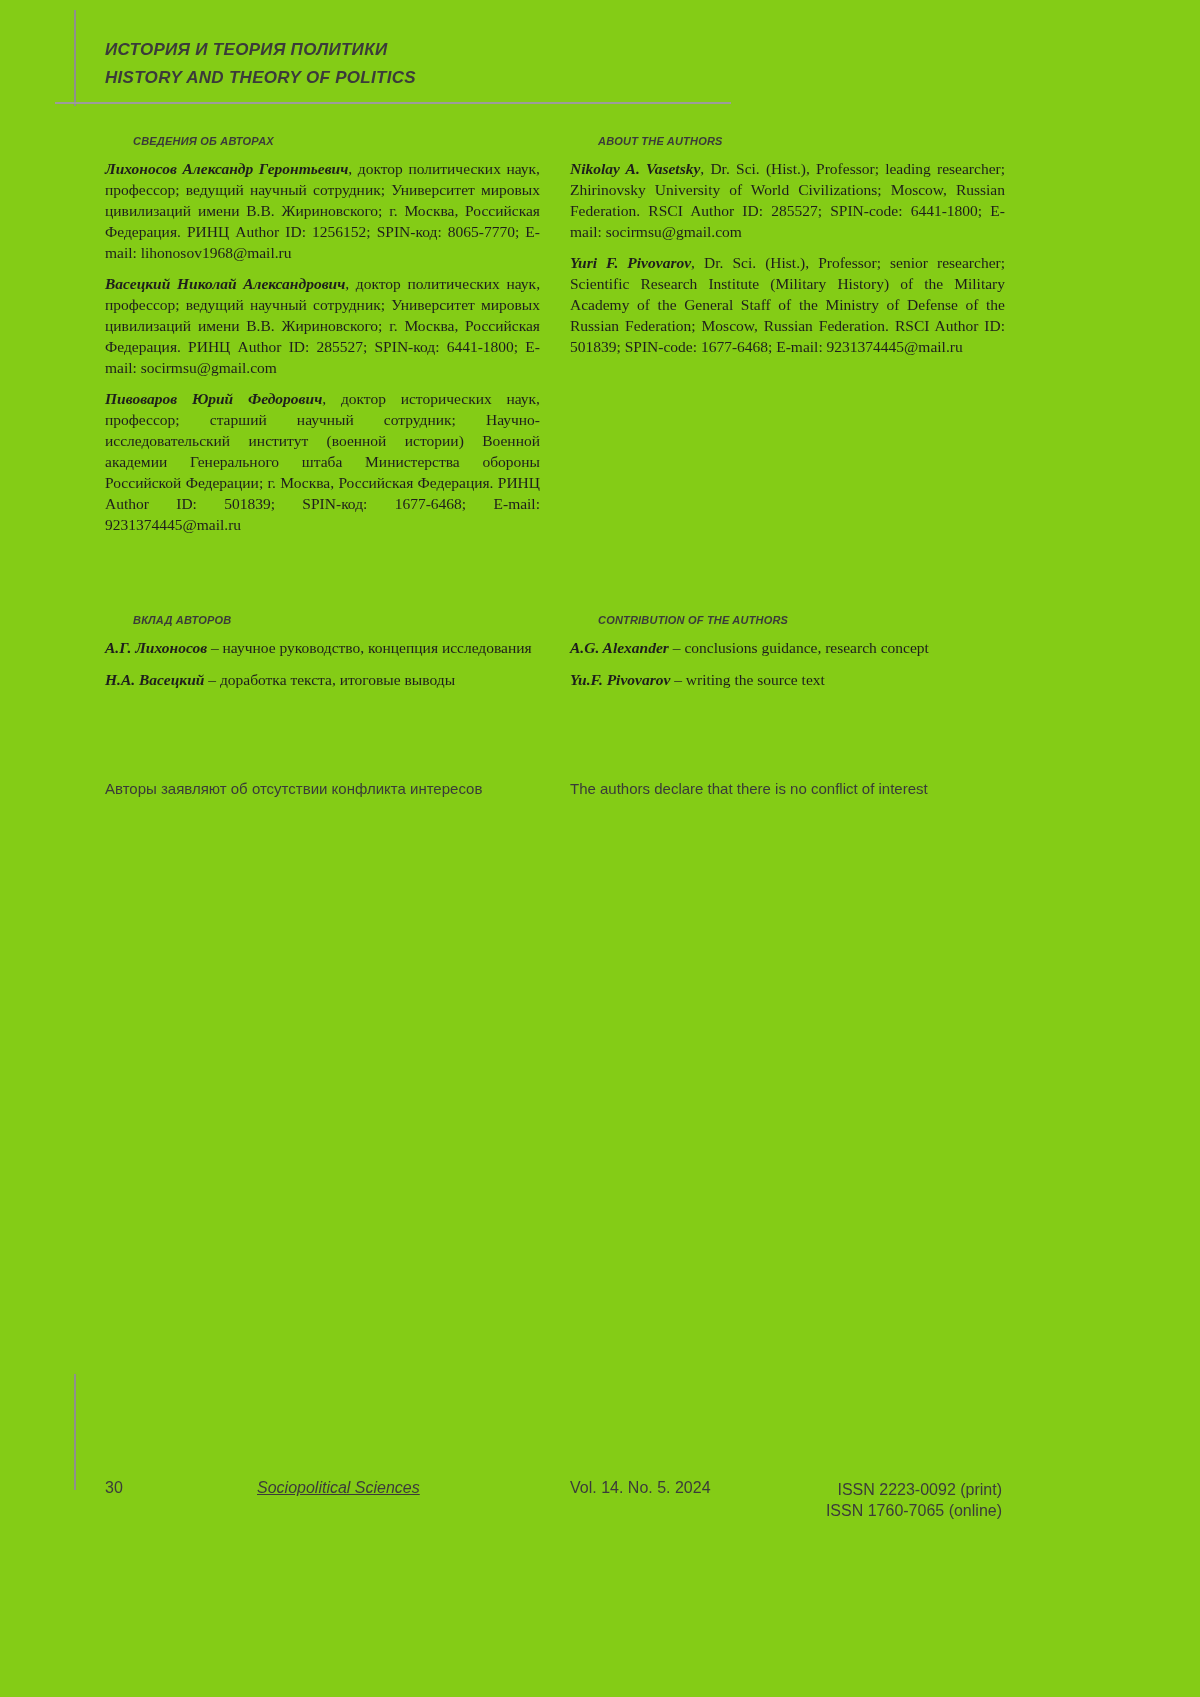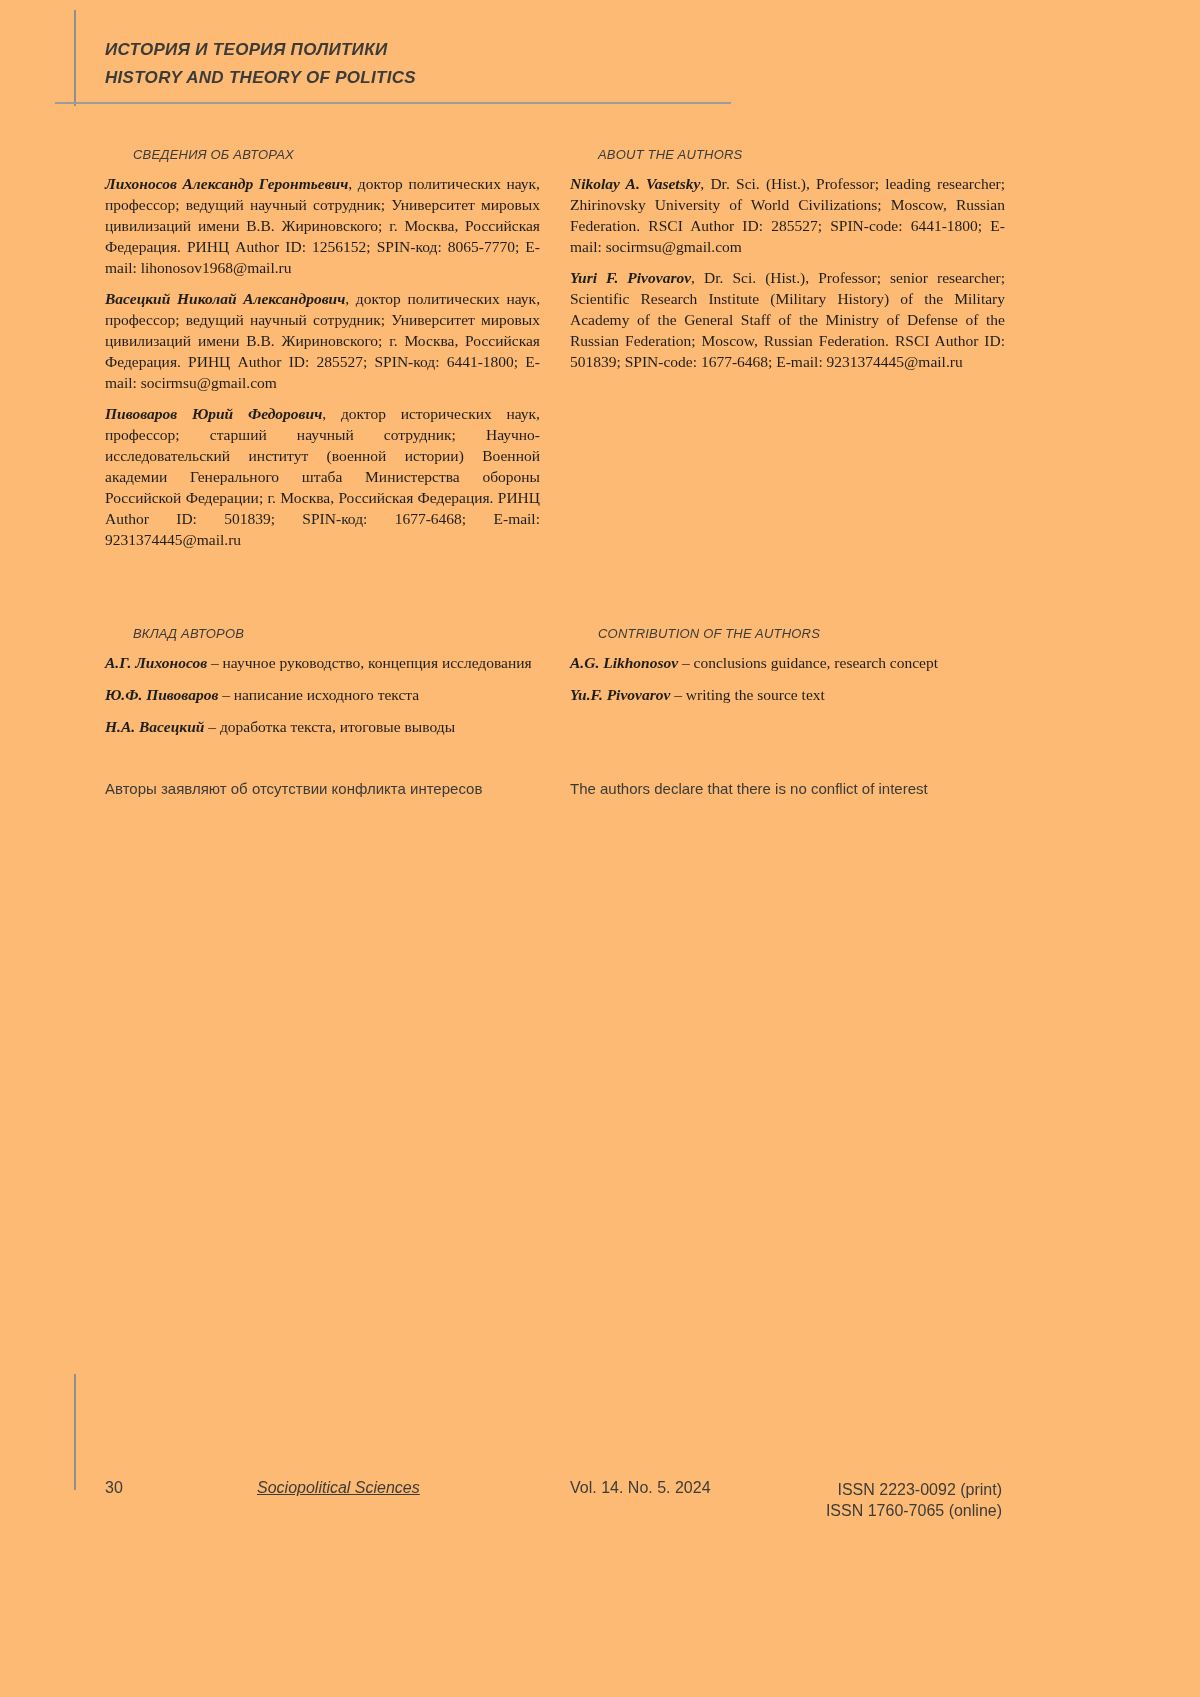--- a/index.html
+++ b/index.html
@@ -2,21 +2,21 @@
 <html><head>
 <meta charset="utf-8">
 <style>
   * { margin:0; padding:0; box-sizing:border-box; }
   html, body { background:#ffffff; }
   body {
     width:1200px; height:1697px; position:relative; overflow:hidden;
     font-family:"Liberation Serif", serif;
     color:#1e1e1c;
   }
-  .page { position:absolute; inset:0; background:#fdba74; }
+  .page { position:absolute; inset:0; background:#84cc16; }
 
   
   .rule-v { position:absolute; left:74px; width:2px; background:#8f8f8e; }
   .rule-v.top { top:10px; height:96px; }
   .rule-v.bottom { top:1374px; height:116px; }
   .rule-h { position:absolute; left:55px; top:102px; width:676px; height:2px; background:#9c9c9b; }
 
   
   .running-head { position:absolute; left:105px; top:40px; }
   .running-head .line {
@@ -30,23 +30,23 @@
   .content { position:absolute; left:105px; top:131px; width:900px; }
   .grid {
     display:grid;
     grid-template-columns:435px 435px;
     column-gap:30px;
     grid-template-rows:479px 170px auto;
     align-items:start;
   }
   .sec-heading {
     font-family:"Liberation Sans", sans-serif;
-    font-style:italic; font-weight:normal;
-    font-size:13px; color:#3b3b3a; letter-spacing:.2px;
-    margin:16px 0 11px 28px;
+    font-style:italic; font-weight:bold;
+    font-size:11px; color:#3b3b3a; letter-spacing:.2px;
+    margin:4px 0 11px 28px;
   }
   .bio {
     font-size:15.5px; line-height:21px;
     text-align:justify; margin-bottom:10px;
   }
   .nm { font-weight:bold; font-style:italic; }
   .contrib-item {
     font-size:15.5px; line-height:21px;
     text-align:justify; margin-bottom:11px;
   }
@@ -91,27 +91,26 @@
 
       <section>
         <h3 class="sec-heading">ABOUT THE AUTHORS</h3>
         <p class="bio"><span class="nm">Nikolay A. Vasetsky</span><span>, Dr. Sci. (Hist.), Professor; leading researcher; Zhirinovsky University of World Civilizations; Moscow, Russian Federation. RSCI Author ID: 285527; SPIN-code: 6441-1800; E-mail: socirmsu@gmail.com</span></p>
         <p class="bio"><span class="nm">Yuri F. Pivovarov</span><span>, Dr. Sci. (Hist.), Professor; senior researcher; Scientific Research Institute (Military History) of the Military Academy of the General Staff of the Ministry of Defense of the Russian Federation; Moscow, Russian Federation. RSCI Author ID: 501839; SPIN-code: 1677-6468; E-mail: 9231374445@mail.ru</span></p>
       </section>
 
       <section>
         <h3 class="sec-heading">ВКЛАД АВТОРОВ</h3>
         <p class="contrib-item"><span class="nm">А.Г. Лихоносов</span><span> – научное руководство, концепция исследования</span></p>
-        <p class="contrib-item"><span class="nm">Ю.Ф. Пивоваров</span><span> – написание исходного текста</span></p>
         <p class="contrib-item"><span class="nm">Н.А. Васецкий</span><span> – доработка текста, итоговые выводы</span></p>
       </section>
 
       <section>
         <h3 class="sec-heading">CONTRIBUTION OF THE AUTHORS</h3>
-        <p class="contrib-item"><span class="nm">A.G. Likhonosov</span><span> – conclusions guidance, research concept</span></p>
+        <p class="contrib-item"><span class="nm">A.G. Alexander</span><span> – conclusions guidance, research concept</span></p>
         <p class="contrib-item"><span class="nm">Yu.F. Pivovarov</span><span> – writing the source text</span></p>
       </section>
 
       <section>
         <p class="conflict">Авторы заявляют об отсутствии конфликта интересов</p>
       </section>
 
       <section>
         <p class="conflict">The authors declare that there is no conflict of interest</p>
       </section>

